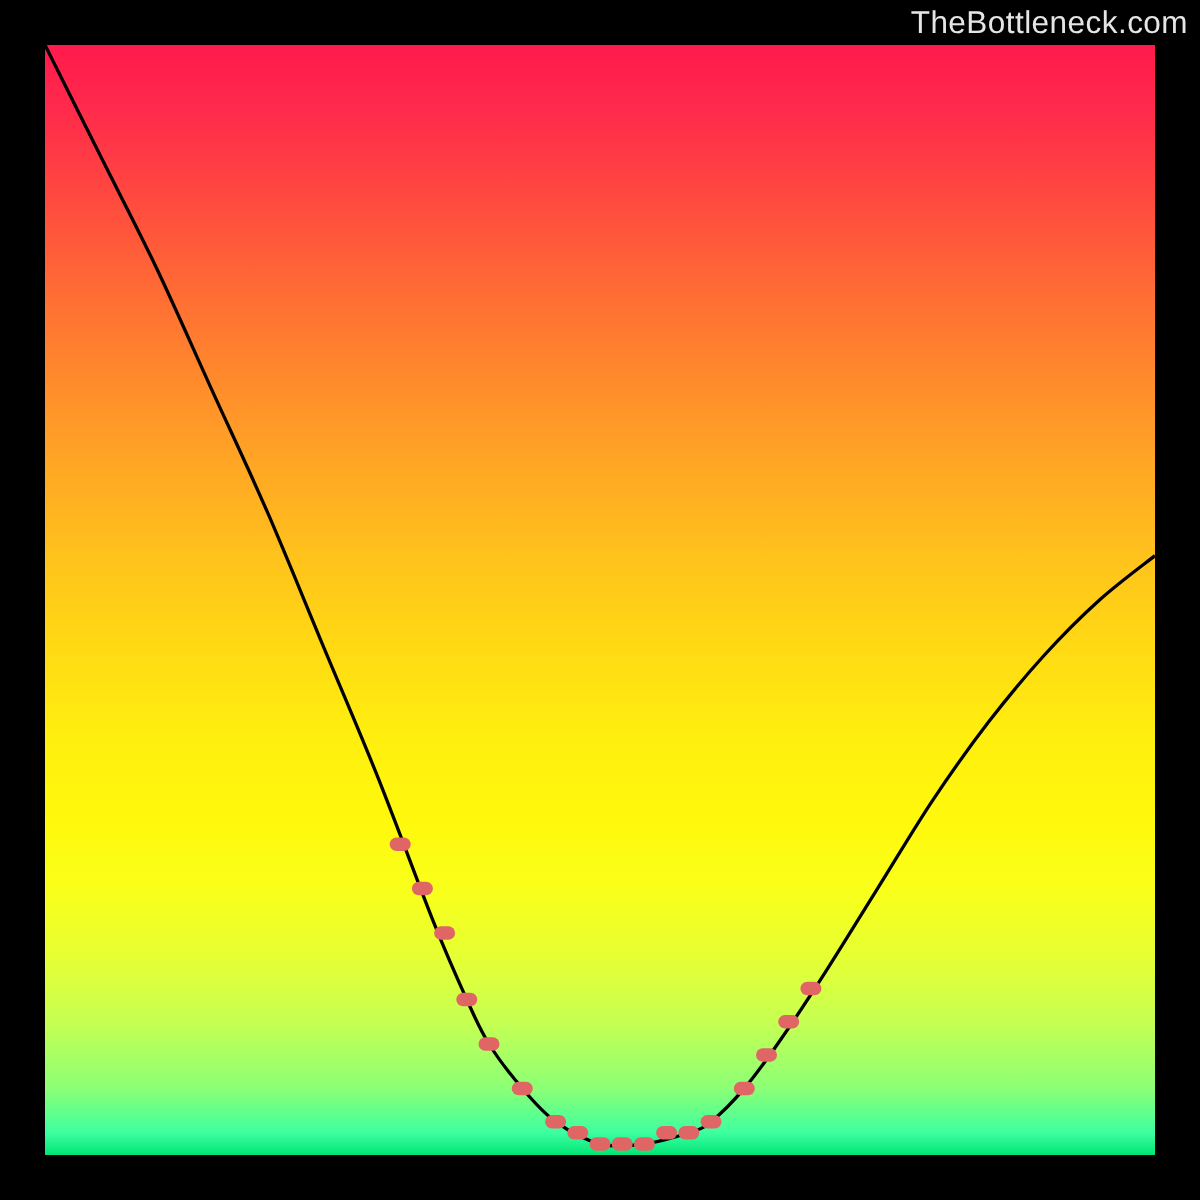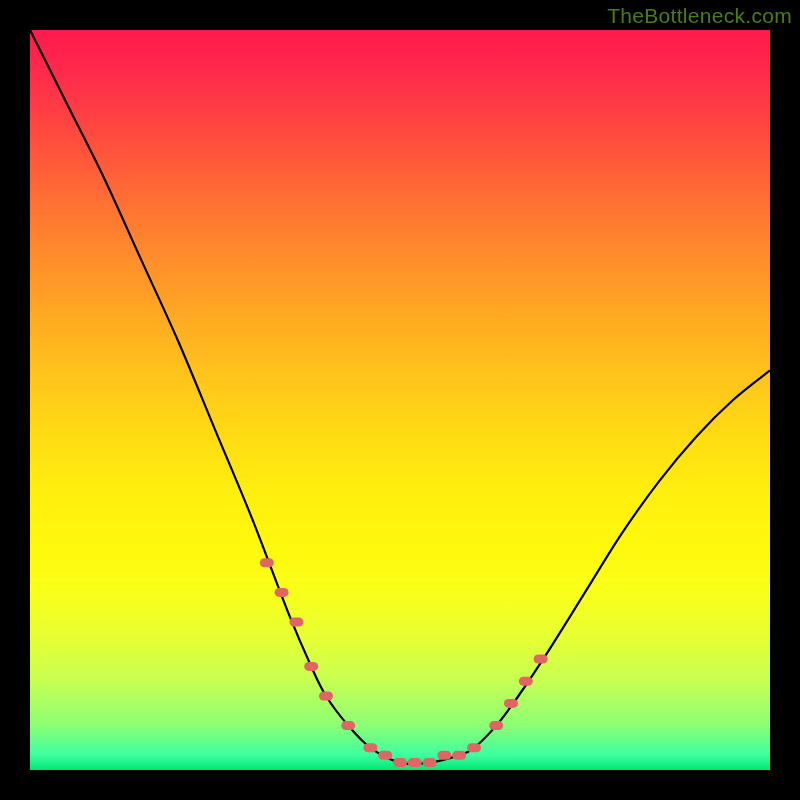--- a/index.html
+++ b/index.html
@@ -45,21 +45,21 @@
     left: 0;
     top: 0;
     width: 740px;
     height: 740px;
     overflow: visible;
   }
   .watermark {
     position: absolute;
     top: 4px;
     right: 8px;
-    color: #4d7c0f;
+    color: #e5e5e5;
     font-family: Arial, Helvetica, sans-serif;
     font-size: 21px;
     font-weight: 500;
     letter-spacing: 0.3px;
   }
 </style>
 </head>
 <body>
 
 <div class="outer">

